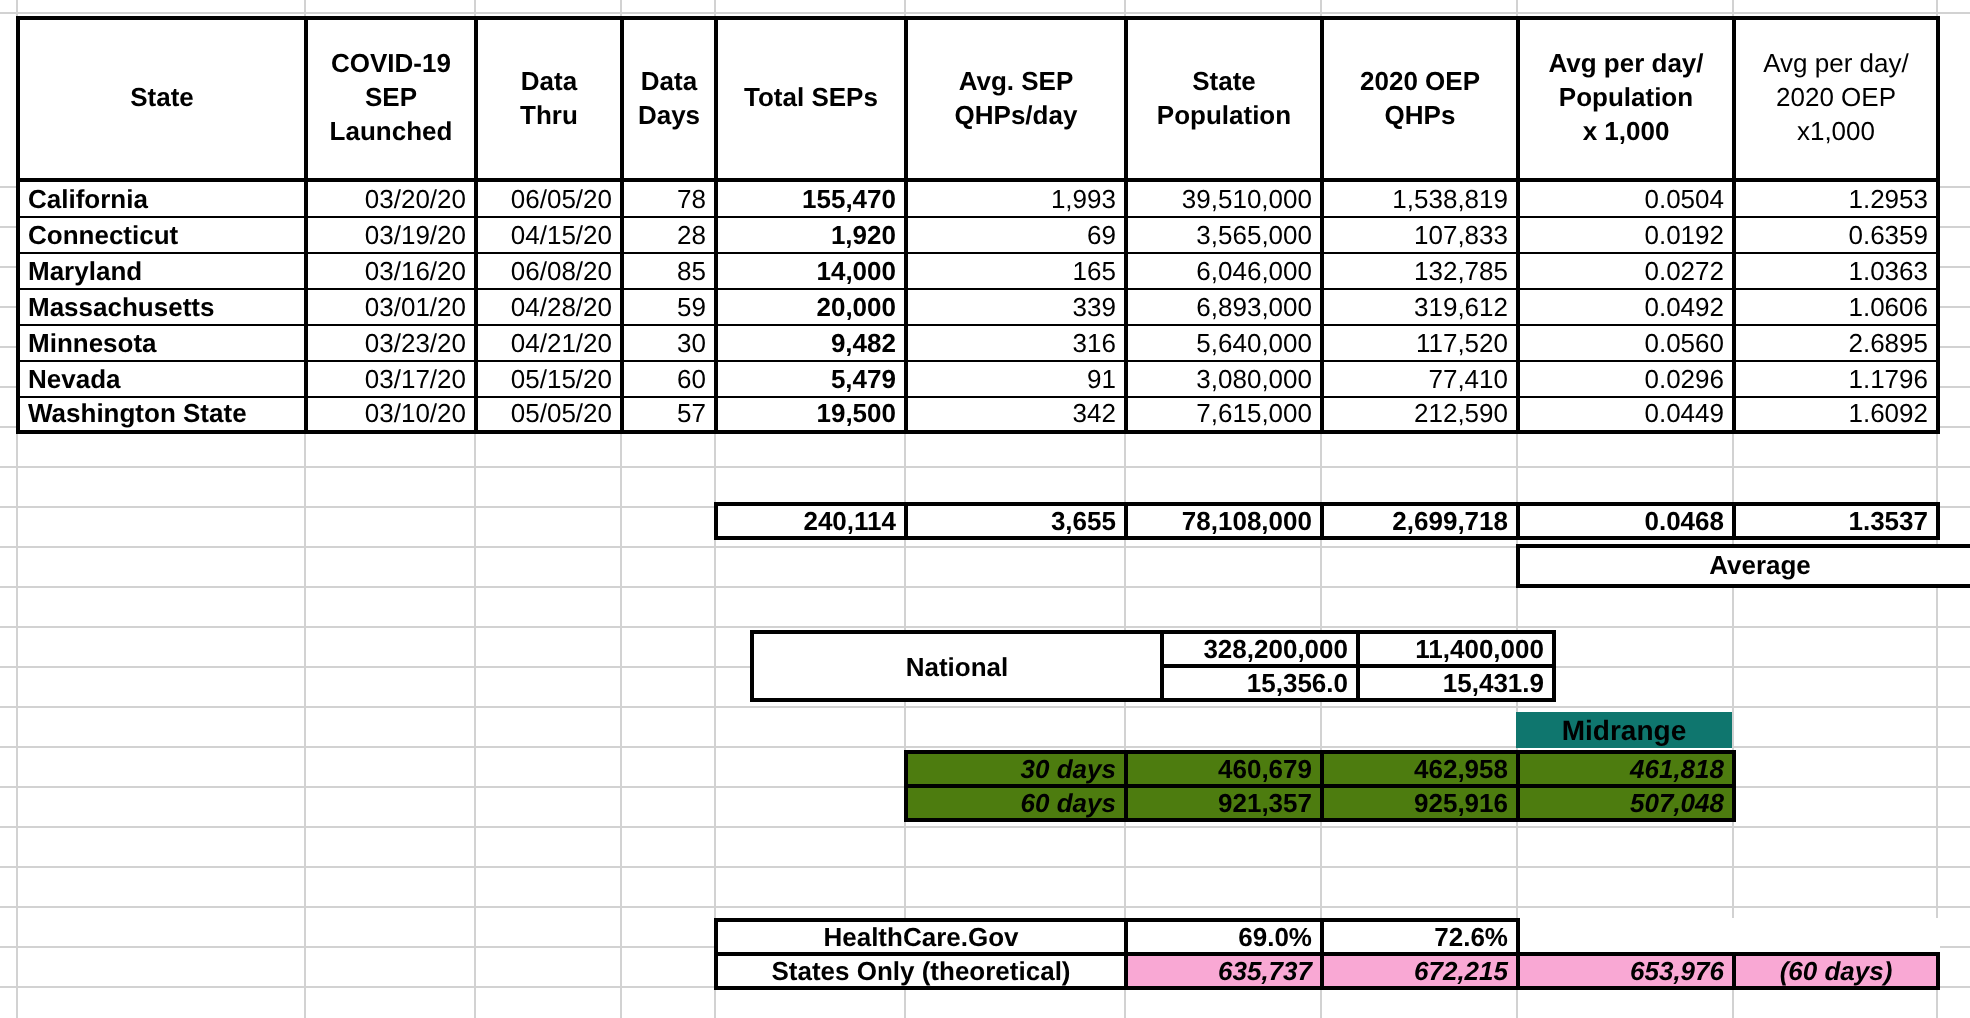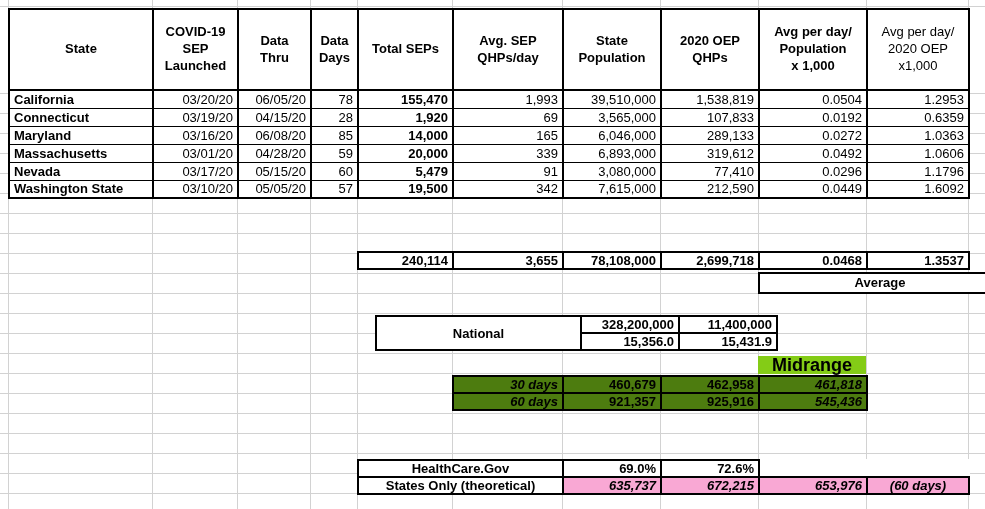--- a/index.html
+++ b/index.html
@@ -35,22 +35,22 @@
   table.totals td { border:2px solid #000; height:17px; padding:0 4px; text-align:right; font-weight:bold; }
 
   .avgbox { position:absolute; left:758px; top:272px; width:244px; height:22px; background:#fff;
     border:2px solid #000; font-weight:bold; font-size:13px; text-align:center; line-height:18px; }
 
   
   table.national { left:375px; top:315px; width:401px; }
   table.national td { border:2px solid #000; height:16px; padding:0 4px; font-weight:bold; text-align:right; }
   table.national td.lbl { text-align:center; vertical-align:middle; }
 
-  .midrange { position:absolute; left:758px; top:356px; width:108px; height:18px; background:#84cc16;
-    font-weight:bold; font-size:18px; text-align:center; line-height:18px; }
+  .midrange { position:absolute; left:758px; top:356px; width:108px; height:18px; background:#0f766e;
+    font-weight:bold; font-size:14px; text-align:center; line-height:18px; }
 
   
   table.days { left:452px; top:375px; width:414px; }
   table.days td { border:2px solid #000; height:15px; padding:0 4px; text-align:right; font-weight:bold;
     background:#4d7c0f; }
 
   
   table.hc { left:357px; top:459px; width:611px; border:none; }
   table.hc td { border:2px solid #000; height:16px; padding:0 4px; font-weight:bold; text-align:right; }
   table.hc td.lbl { text-align:center; }
@@ -139,37 +139,49 @@
         <td class="ar">0.6359</td>
       </tr>
       <tr>
         <td class="al">Maryland</td>
         <td class="ar">03/16/20</td>
         <td class="ar">06/08/20</td>
         <td class="ar">85</td>
         <td class="ar b">14,000</td>
         <td class="ar">165</td>
         <td class="ar">6,046,000</td>
-        <td class="ar">289,133</td>
+        <td class="ar">132,785</td>
         <td class="ar">0.0272</td>
         <td class="ar">1.0363</td>
       </tr>
       <tr>
         <td class="al">Massachusetts</td>
         <td class="ar">03/01/20</td>
         <td class="ar">04/28/20</td>
         <td class="ar">59</td>
         <td class="ar b">20,000</td>
         <td class="ar">339</td>
         <td class="ar">6,893,000</td>
         <td class="ar">319,612</td>
         <td class="ar">0.0492</td>
         <td class="ar">1.0606</td>
       </tr>
       <tr>
+        <td class="al">Minnesota</td>
+        <td class="ar">03/23/20</td>
+        <td class="ar">04/21/20</td>
+        <td class="ar">30</td>
+        <td class="ar b">9,482</td>
+        <td class="ar">316</td>
+        <td class="ar">5,640,000</td>
+        <td class="ar">117,520</td>
+        <td class="ar">0.0560</td>
+        <td class="ar">2.6895</td>
+      </tr>
+      <tr>
         <td class="al">Nevada</td>
         <td class="ar">03/17/20</td>
         <td class="ar">05/15/20</td>
         <td class="ar">60</td>
         <td class="ar b">5,479</td>
         <td class="ar">91</td>
         <td class="ar">3,080,000</td>
         <td class="ar">77,410</td>
         <td class="ar">0.0296</td>
         <td class="ar">1.1796</td>
@@ -244,21 +256,21 @@
         <tr>
       <td class="it">30 days</td>
       <td>460,679</td>
       <td>462,958</td>
       <td class="it">461,818</td>
     </tr>
     <tr>
       <td class="it">60 days</td>
       <td>921,357</td>
       <td>925,916</td>
-      <td class="it">545,436</td>
+      <td class="it">507,048</td>
     </tr>
   </tbody>
     </table>
 
   <table class="hc">
     <colgroup>
       <col style="width:205px">
         <col style="width:98px">
         <col style="width:98px">
       <col style="width:108px">

